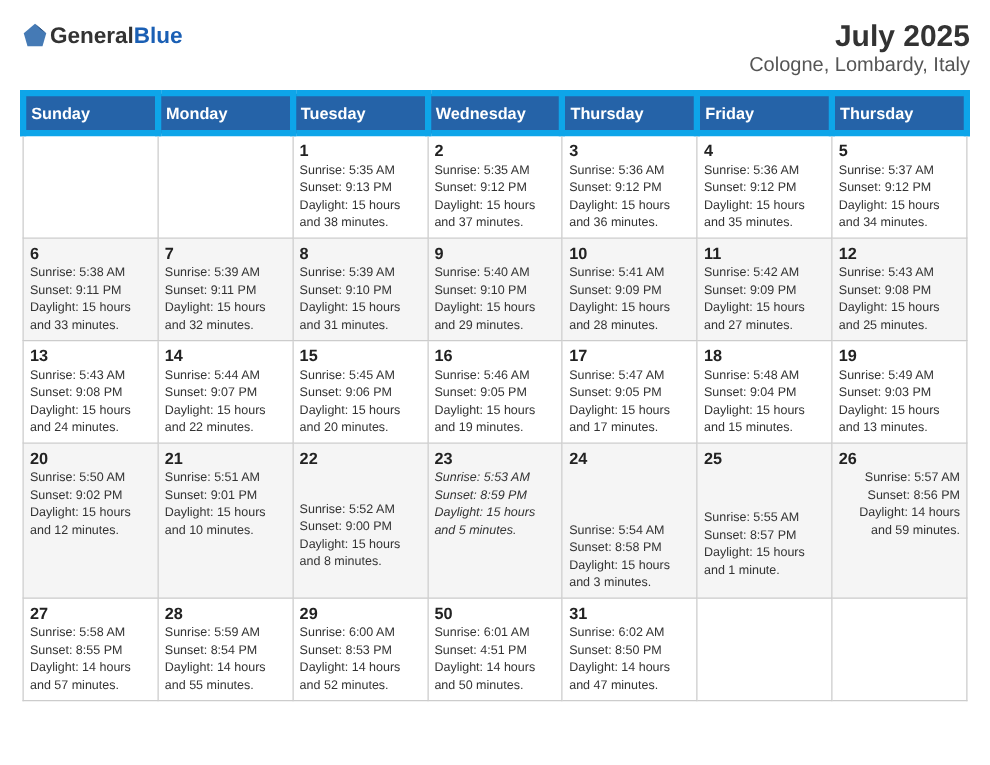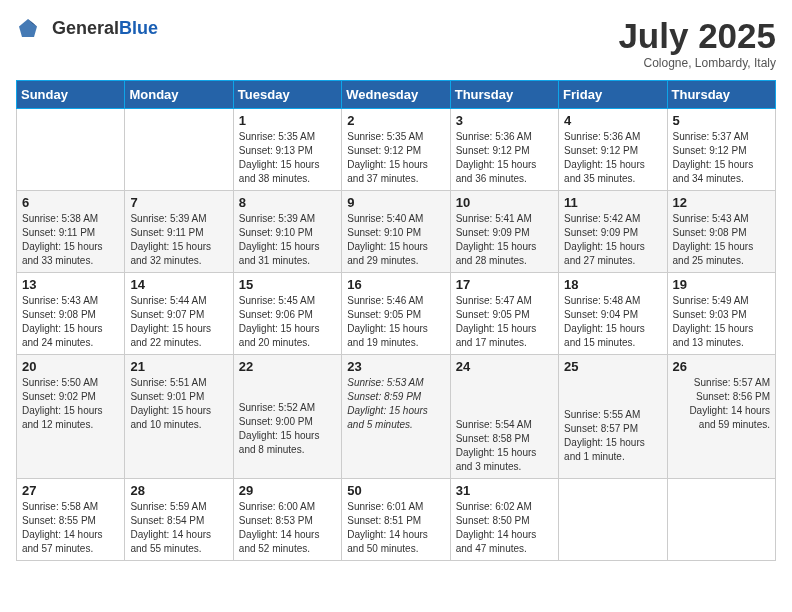--- a/index.html
+++ b/index.html
@@ -12,61 +12,61 @@
     }
     .header {
       display: flex;
       justify-content: space-between;
       align-items: flex-start;
       margin-bottom: 10px;
     }
     .logo {
       display: flex;
       align-items: center;
-      gap: 12px;
+      gap: 0;
     }
     .logo-text-general {
       font-size: 18px;
       font-weight: bold;
       color: #333;
     }
     .logo-text-blue {
       font-size: 18px;
       font-weight: bold;
       color: #1a5fb4;
     }
     .logo-icon {
       width: 24px;
       height: 24px;
     }
     .title-block {
       text-align: right;
     }
     .month-title {
-      font-size: 35px;
+      font-size: 24px;
       font-weight: bold;
       color: #333;
     }
     .location-title {
-      font-size: 12px;
+      font-size: 16px;
       color: #555;
     }
     .calendar {
       width: 100%;
       border-collapse: collapse;
       border: 1px solid #ccc;
     }
     .calendar th {
       background-color: #2563a8;
       color: #fff;
       font-size: 13px;
       font-weight: bold;
       padding: 6px 4px;
       text-align: left;
-      border: 1px solid #0ea5e9;
+      border: 5px solid #0ea5e9;
     }
     .calendar td {
       vertical-align: top;
       padding: 4px 5px;
       border: 1px solid #ccc;
       font-size: 10.5px;
       color: #333;
       width: calc(100% / 7);
       min-height: 80px;
       background: #fff;
@@ -334,21 +334,21 @@
         <td>
           <div class="day-number">29</div>
           <div class="day-info" style="white-space: pre-line;">Sunrise: 6:00 AM
 Sunset: 8:53 PM
 Daylight: 14 hours
 and 52 minutes.</div>
         </td>
         <td>
           <div class="day-number">50</div>
           <div class="day-info" style="white-space: pre-line;">Sunrise: 6:01 AM
-Sunset: 8:51 PM
+Sunset: 4:51 PM
 Daylight: 14 hours
 and 50 minutes.</div>
         </td>
         <td>
           <div class="day-number">31</div>
           <div class="day-info" style="white-space: pre-line;">Sunrise: 6:02 AM
 Sunset: 8:50 PM
 Daylight: 14 hours
 and 47 minutes.</div>
         </td>

